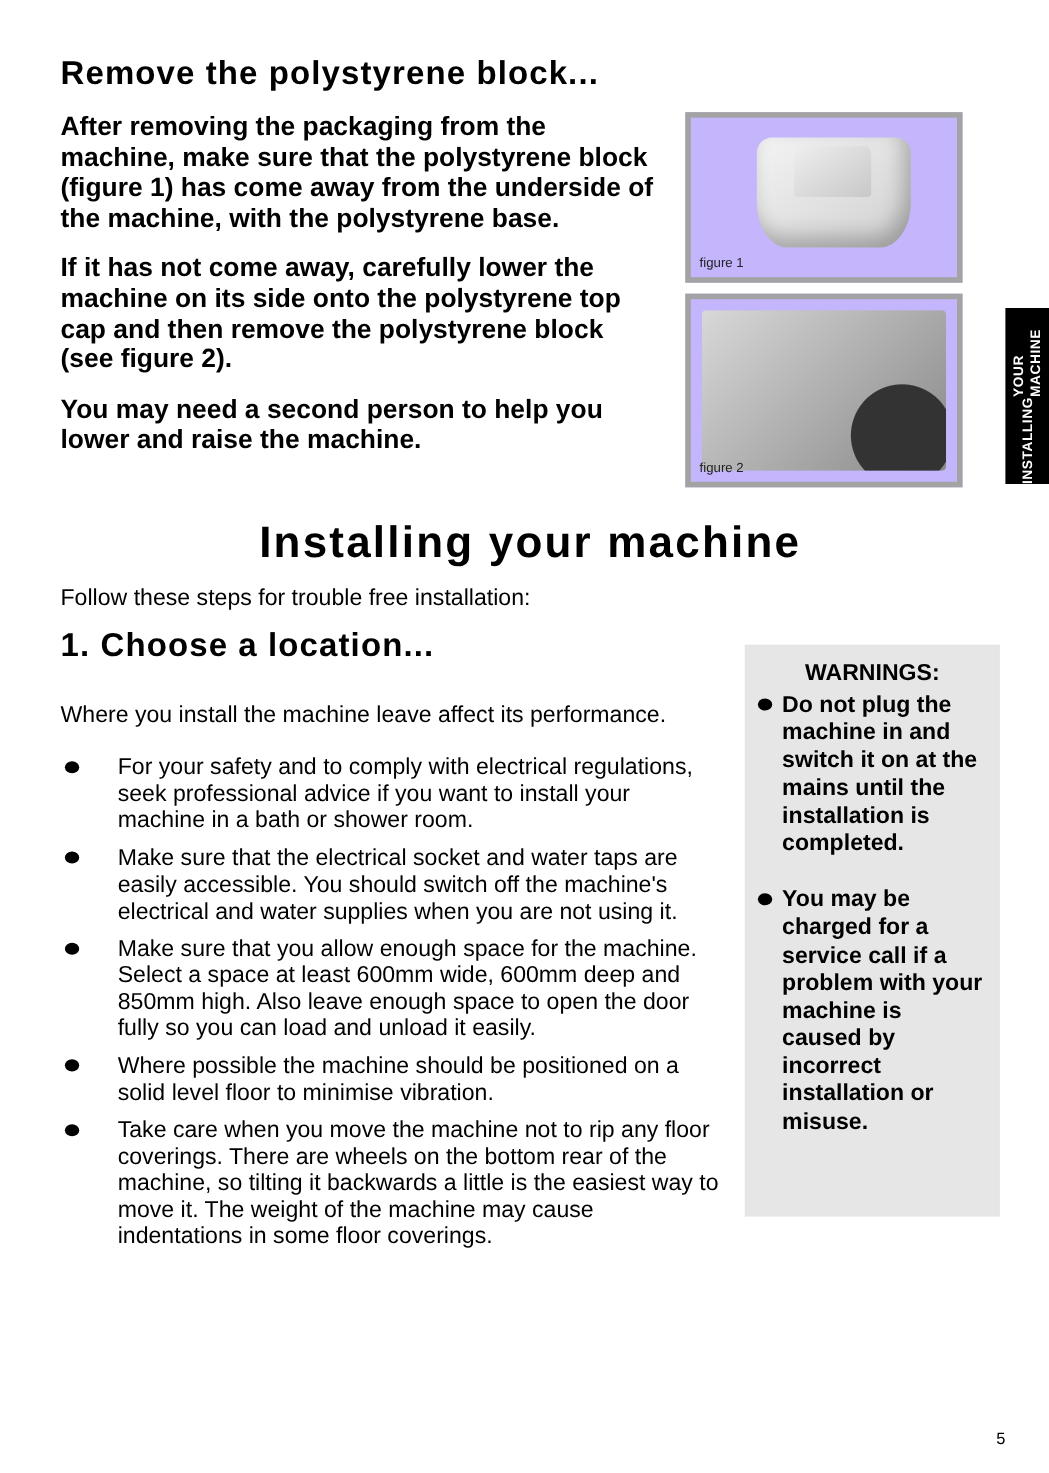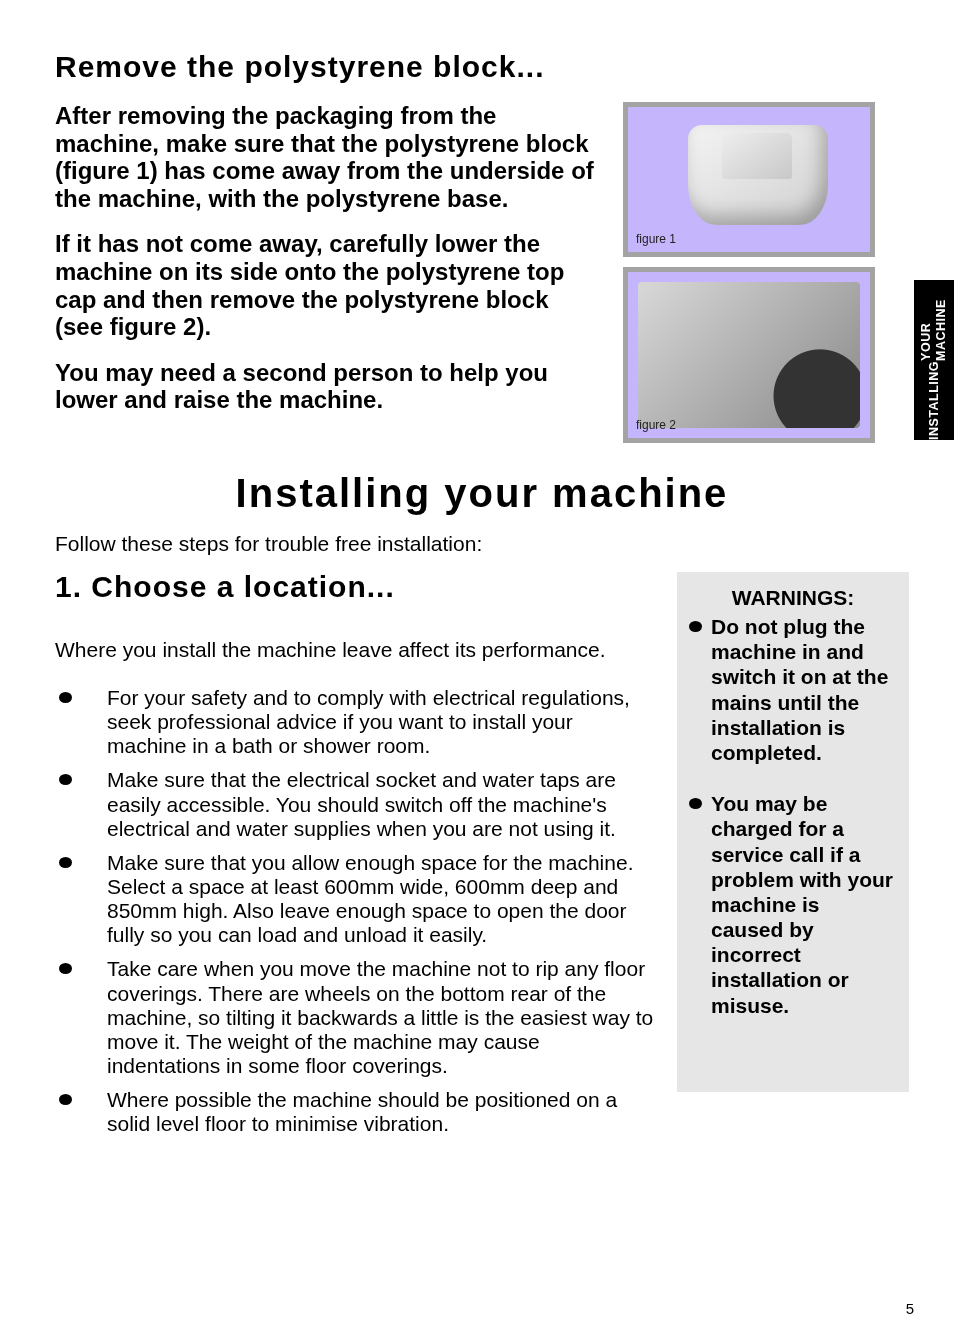--- a/index.html
+++ b/index.html
@@ -152,21 +152,21 @@
     width: 13px;
     height: 11px;
     background: #000;
     border-radius: 50%;
   }
 
   .warning-box {
     width: 232px;
     background: #e6e6e6;
     padding: 14px 12px 48px 12px;
-    margin-top: 2px;
+    margin-top: 16px;
   }
   .warning-title {
     font-size: 21px;
     font-weight: 700;
     text-align: center;
     margin-bottom: 4px;
   }
   ul.warns {
     list-style: none;
     font-size: 21px;
@@ -229,22 +229,22 @@
 <p class="follow-line">Follow these steps for trouble free installation:</p>
 
 <div class="columns">
   <div class="left-col">
     <h2 class="sub-heading">1.  Choose a location...</h2>
     <p class="where-line">Where you install the machine leave affect its performance.</p>
     <ul class="bullets">
       <li>For your safety and to comply with electrical regulations, seek professional advice if you want to install your machine in a bath or shower room.</li>
       <li>Make sure that the electrical socket and water taps are easily accessible.  You  should switch off the machine's electrical and water supplies when you are not using it.</li>
       <li>Make sure that you allow enough space for the machine.  Select a space at least 600mm wide, 600mm deep and 850mm high.  Also leave  enough space to open the door fully so you can load and unload it easily.</li>
+      <li>Where possible the machine should be positioned on a solid level floor to minimise vibration.</li>
       <li>Take care when you move the machine not to rip any floor coverings.  There are wheels on the bottom rear of the machine, so tilting it backwards a little is the easiest way to move it.  The weight of  the machine may cause indentations in some  floor coverings.</li>
-      <li>Where possible the machine should be positioned on a solid level floor to minimise vibration.</li>
     </ul>
   </div>
 
   <div class="warning-box">
     <div class="warning-title">WARNINGS:</div>
     <ul class="warns">
       <li>Do not plug the machine in and switch it on at the mains until the installation is completed.</li>
       <li>You may be charged for a service call if a problem with your machine is caused by incorrect installation or misuse.</li>
     </ul>
   </div>

